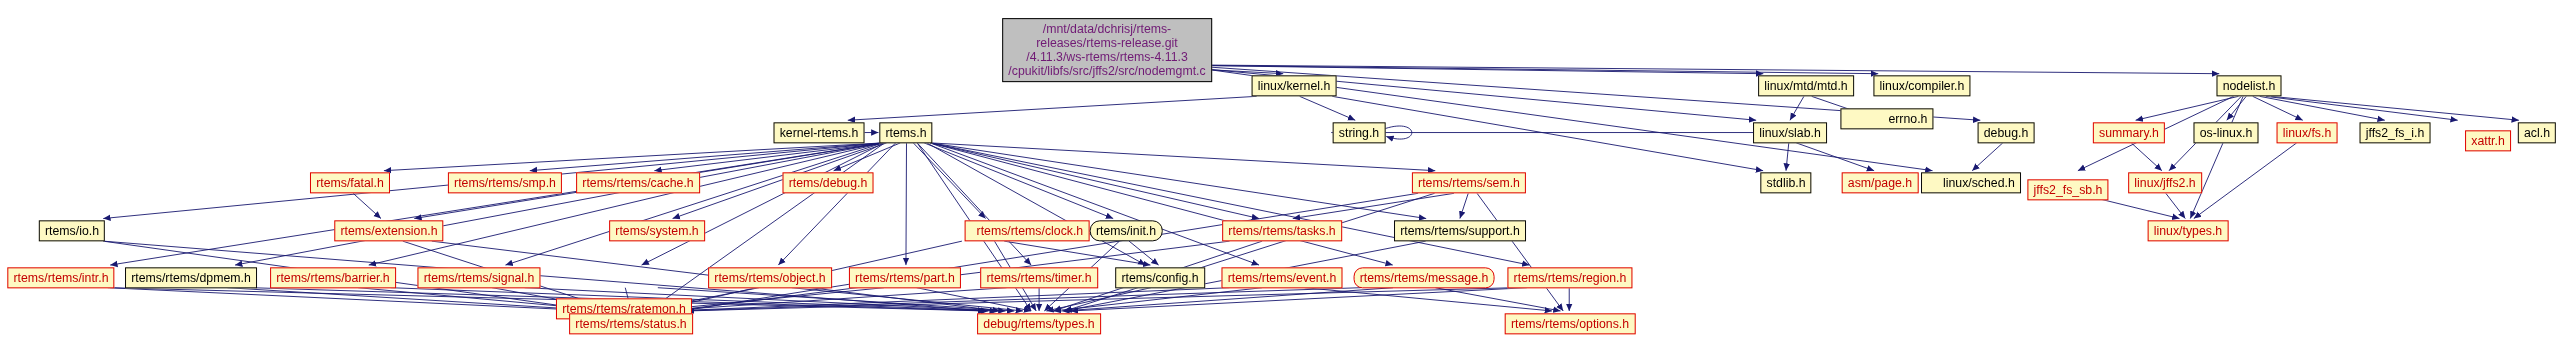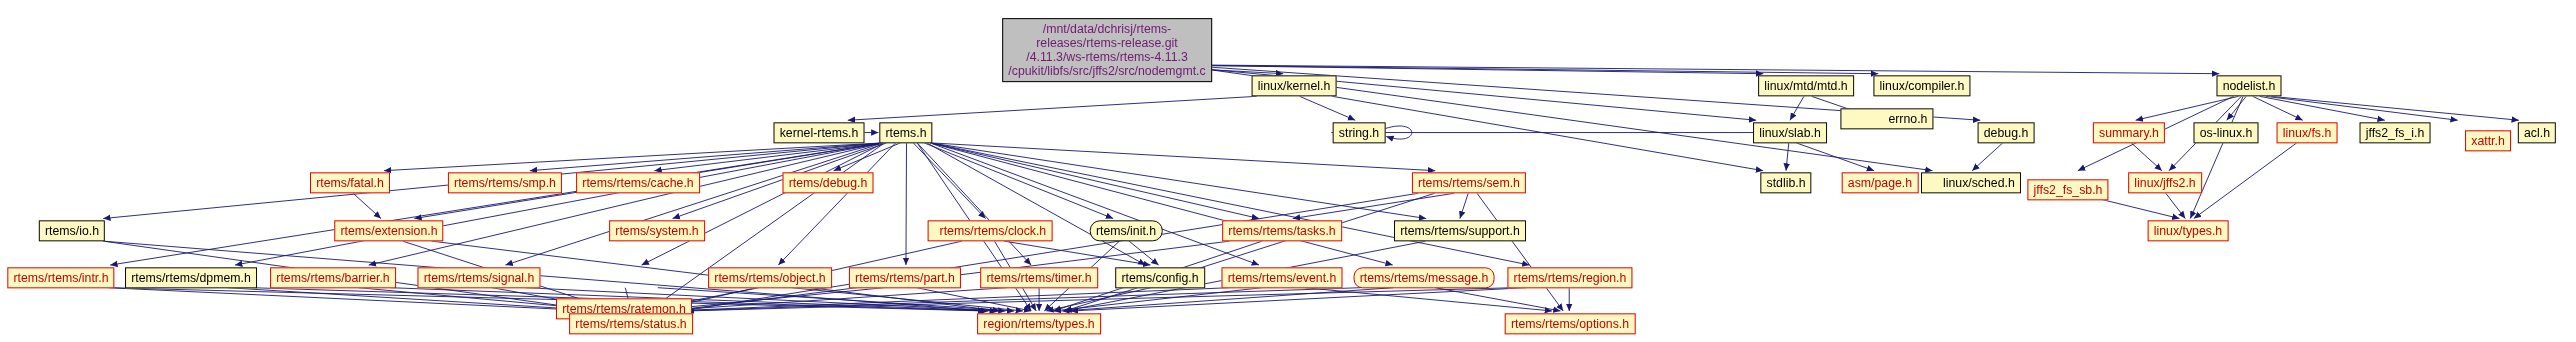--- a/index.html
+++ b/index.html
@@ -251,21 +251,21 @@
     </div>
     <div class="node" style="left: 72px; top: 231px;">
       <div>rtems/io.h</div>
     </div>
     <div class="node red" style="left: 382px; top: 231px; margin-left: 7px;">
       <div>rtems/extension.h</div>
     </div>
     <div class="node red" style="left: 657px; top: 231px;">
       <div>rtems/system.h</div>
     </div>
-    <div class="node red" style="left: 990px; top: 231px; padding-left: 11px;">
+    <div class="node red" style="left: 1027px; top: 231px; padding-left: 11px;">
       <div>rtems/rtems/clock.h</div>
     </div>
     <div class="node" style="left: 1126px; top: 231px; border-radius: 10px;">
       <div>rtems/init.h</div>
     </div>
     <div class="node red" style="left: 1282px; top: 231px;">
       <div>rtems/rtems/tasks.h</div>
     </div>
     <div class="node" style="left: 1460px; top: 231px;">
       <div>rtems/rtems/support.h</div>
@@ -306,19 +306,19 @@
     <div class="node red" style="left: 1424px; top: 278px; border-radius: 9px;">
       <div>rtems/rtems/message.h</div>
     </div>
     <div class="node red" style="left: 1570px; top: 278px;">
       <div>rtems/rtems/region.h</div>
     </div>
     <div class="node red" style="left: 631px; top: 324px;">
       <div>rtems/rtems/status.h</div>
     </div>
     <div class="node red" style="left: 1039px; top: 324px;">
-      <div>region/rtems/types.h</div>
+      <div>debug/rtems/types.h</div>
     </div>
     <div class="node red" style="left: 1570px; top: 324px;">
       <div>rtems/rtems/options.h</div>
     </div>
   </div>
 
 
 </body></html>

